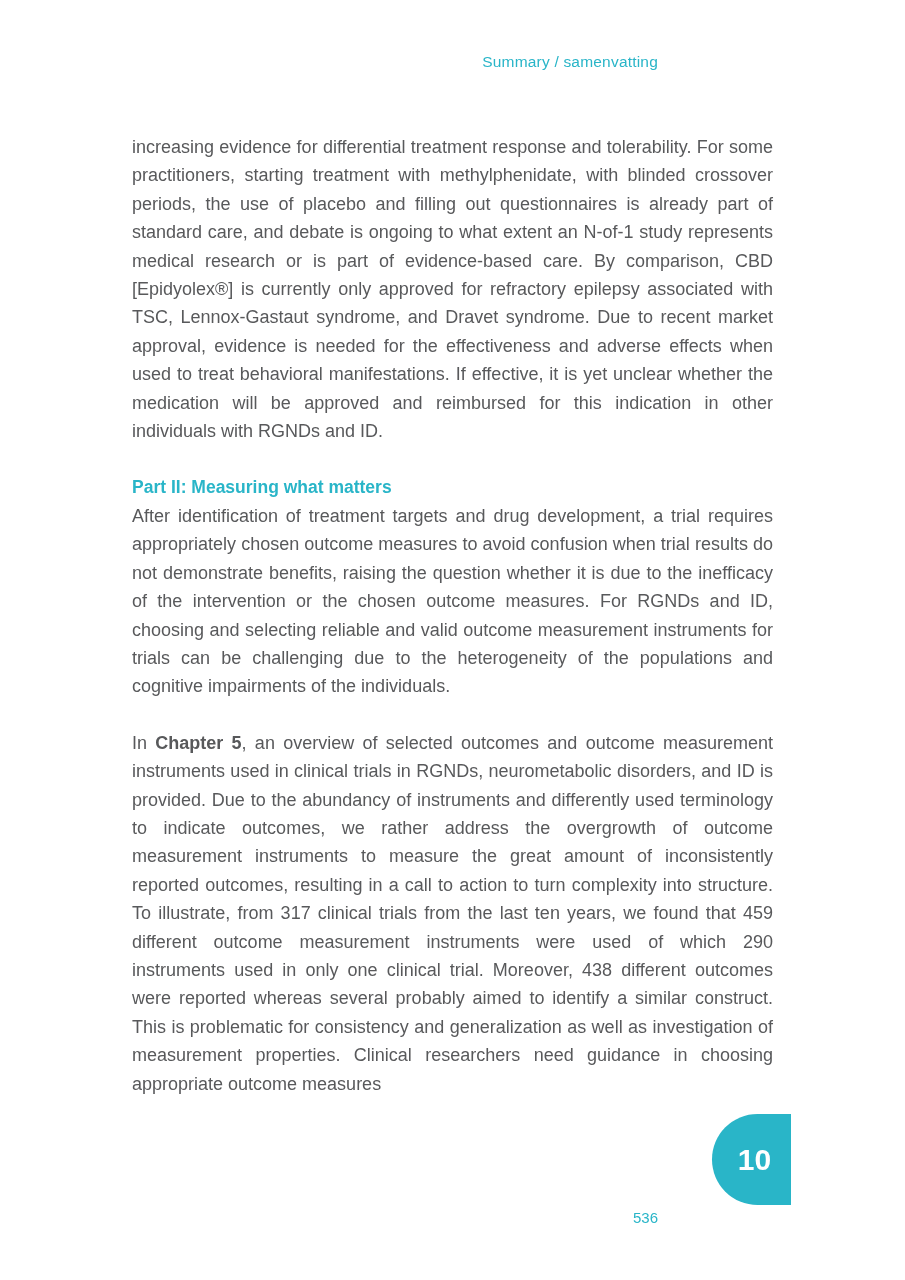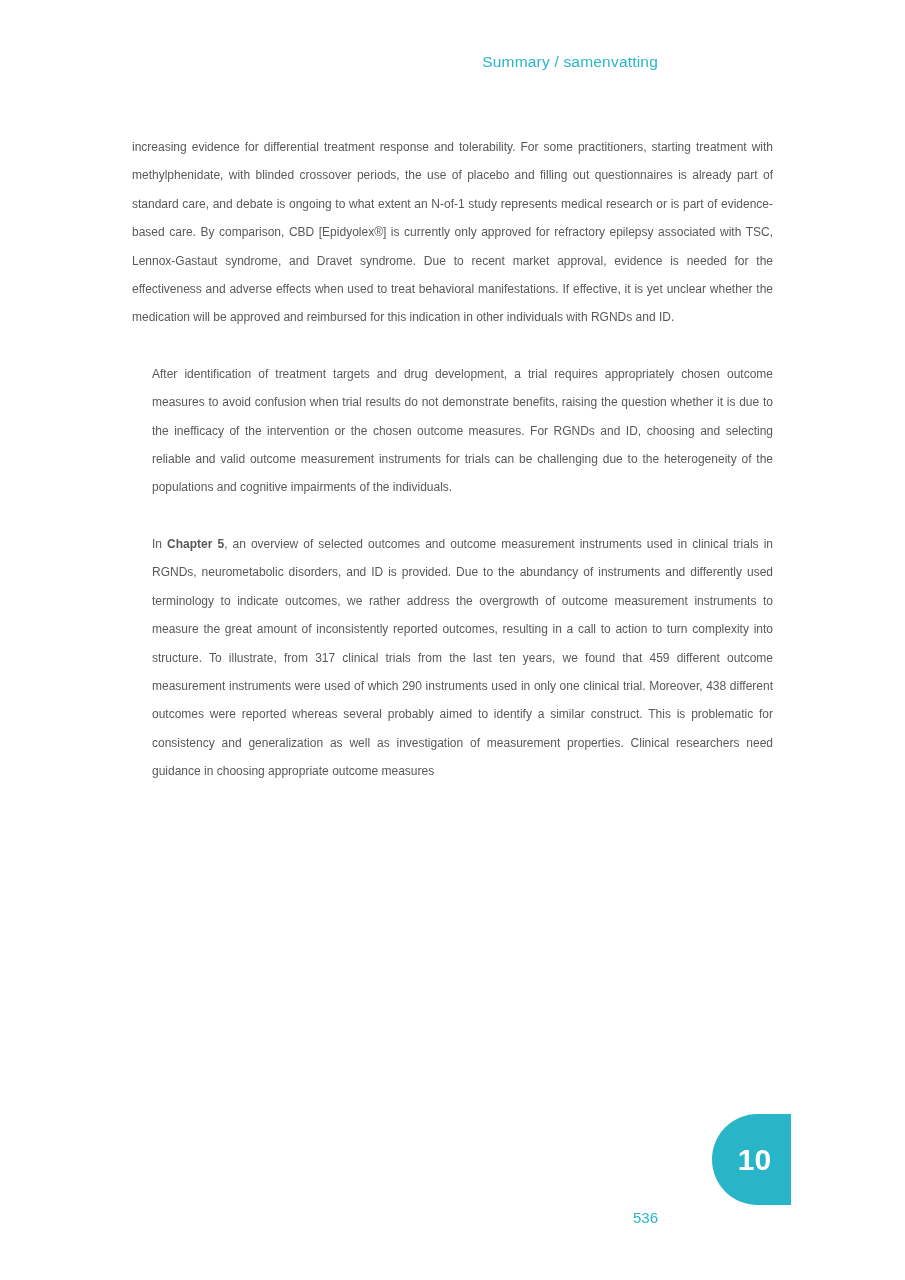--- a/index.html
+++ b/index.html
@@ -24,28 +24,27 @@
     letter-spacing: 0.2px;
   }
   .content {
     position: absolute;
     left: 132px;
     top: 133px;
     width: 641px;
   }
   .para {
     margin: 0;
-    font-size: 12px;
+    font-size: 18px;
     line-height: 28.4px;
     color: #58595b;
     text-align: justify;
   }
   .para + .para {
     margin-top: 28px;
-    margin-left: 20px;
   }
   .section-heading {
     margin: 28px 0 0 0;
     font-size: 17.5px;
     line-height: 28.4px;
     font-weight: bold;
     color: #29b5c8;
   }
   .chapter-ref {
     font-weight: bold;
@@ -80,20 +79,21 @@
 <body>
 
 <div class="page">
 
   <div class="running-header">Summary / samenvatting</div>
 
   <div class="content">
 
     <p class="para">increasing evidence for differential treatment response and tolerability. For some practitioners, starting treatment with methylphenidate, with blinded crossover periods, the use of placebo and filling out questionnaires is already part of standard care, and debate is ongoing to what extent an N-of-1 study represents medical research or is part of evidence-based care. By comparison, CBD [Epidyolex®] is currently only approved for refractory epilepsy associated with TSC, Lennox-Gastaut syndrome, and Dravet syndrome. Due to recent market approval, evidence is needed for the effectiveness and adverse effects when used to treat behavioral manifestations. If effective, it is yet unclear whether the medication will be approved and reimbursed for this indication in other individuals with RGNDs and ID.</p>
 
+    <h2 class="section-heading">Part II: Measuring what matters</h2>
 
     <p class="para">After identification of treatment targets and drug development, a trial requires appropriately chosen outcome measures to avoid confusion when trial results do not demonstrate benefits, raising the question whether it is due to the inefficacy of the intervention or the chosen outcome measures. For RGNDs and ID, choosing and selecting reliable and valid outcome measurement instruments for trials can be challenging due to the heterogeneity of the populations and cognitive impairments of the individuals.</p>
 
     <p class="para"><span>In </span><span class="chapter-ref">Chapter 5</span><span>, an overview of selected outcomes and outcome measurement instruments used in clinical trials in RGNDs, neurometabolic disorders, and ID is provided. Due to the abundancy of instruments and differently used terminology to indicate outcomes, we rather address the overgrowth of outcome measurement instruments to measure the great amount of inconsistently reported outcomes, resulting in a call to action to turn complexity into structure. To illustrate, from 317 clinical trials from the last ten years, we found that 459 different outcome measurement instruments were used of which 290 instruments used in only one clinical trial. Moreover, 438 different outcomes were reported whereas several probably aimed to identify a similar construct. This is problematic for consistency and generalization as well as investigation of measurement properties. Clinical researchers need guidance in choosing appropriate outcome measures</span></p>
 
   </div>
 
   <div class="chapter-tab">
     <span class="chapter-tab-number">10</span>
   </div>

